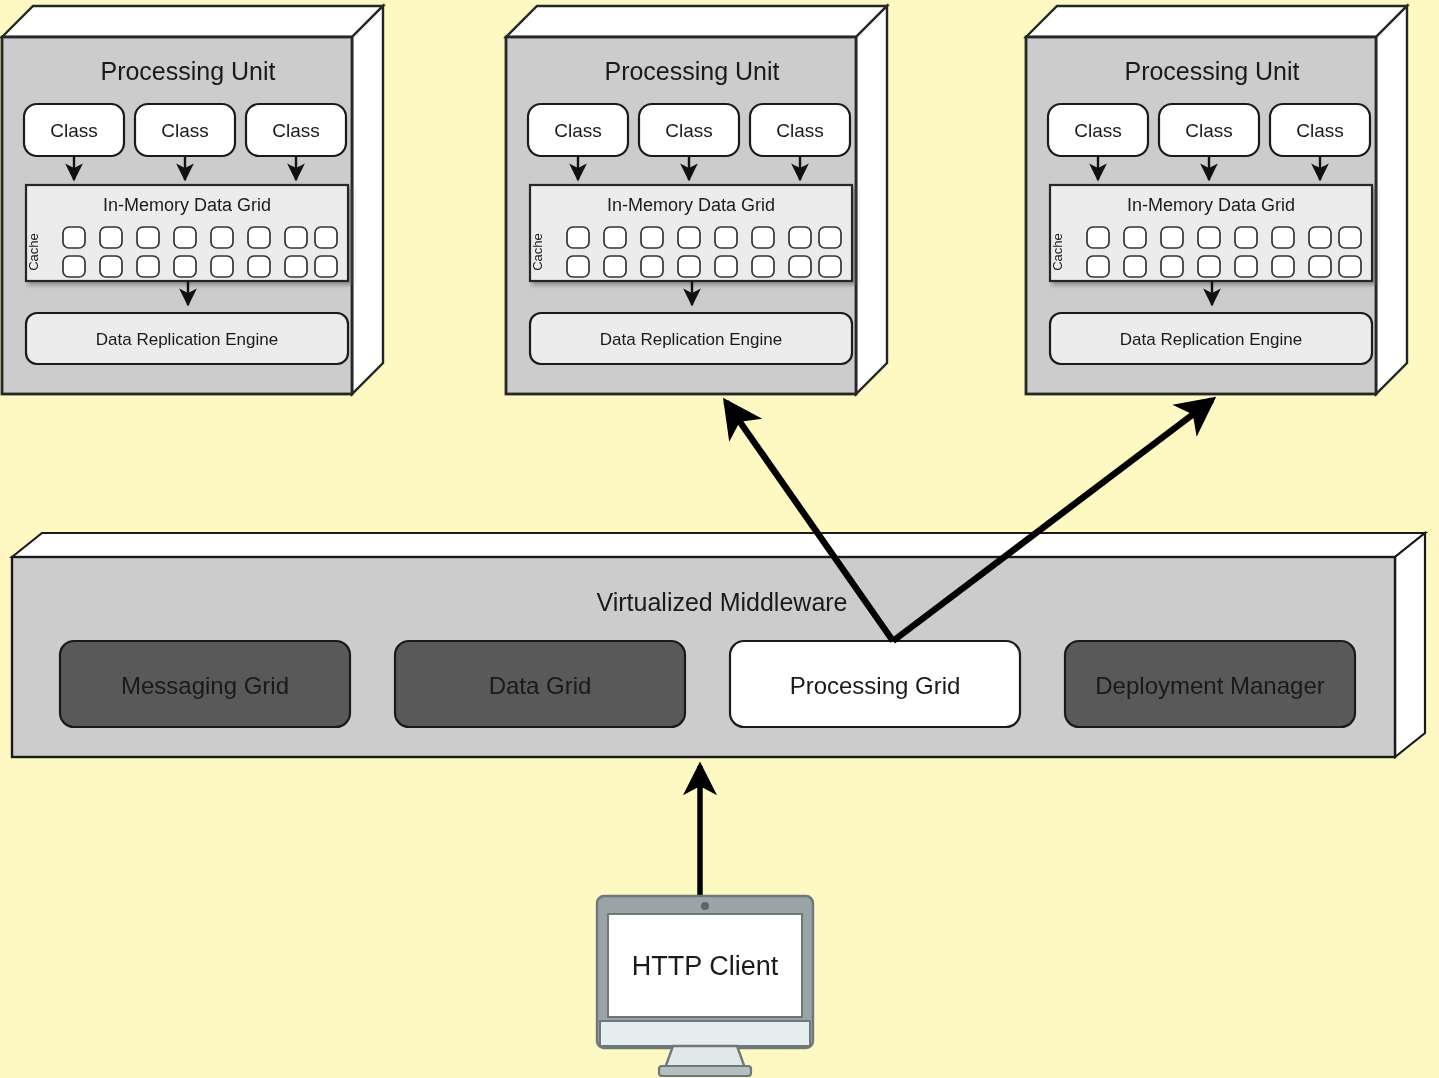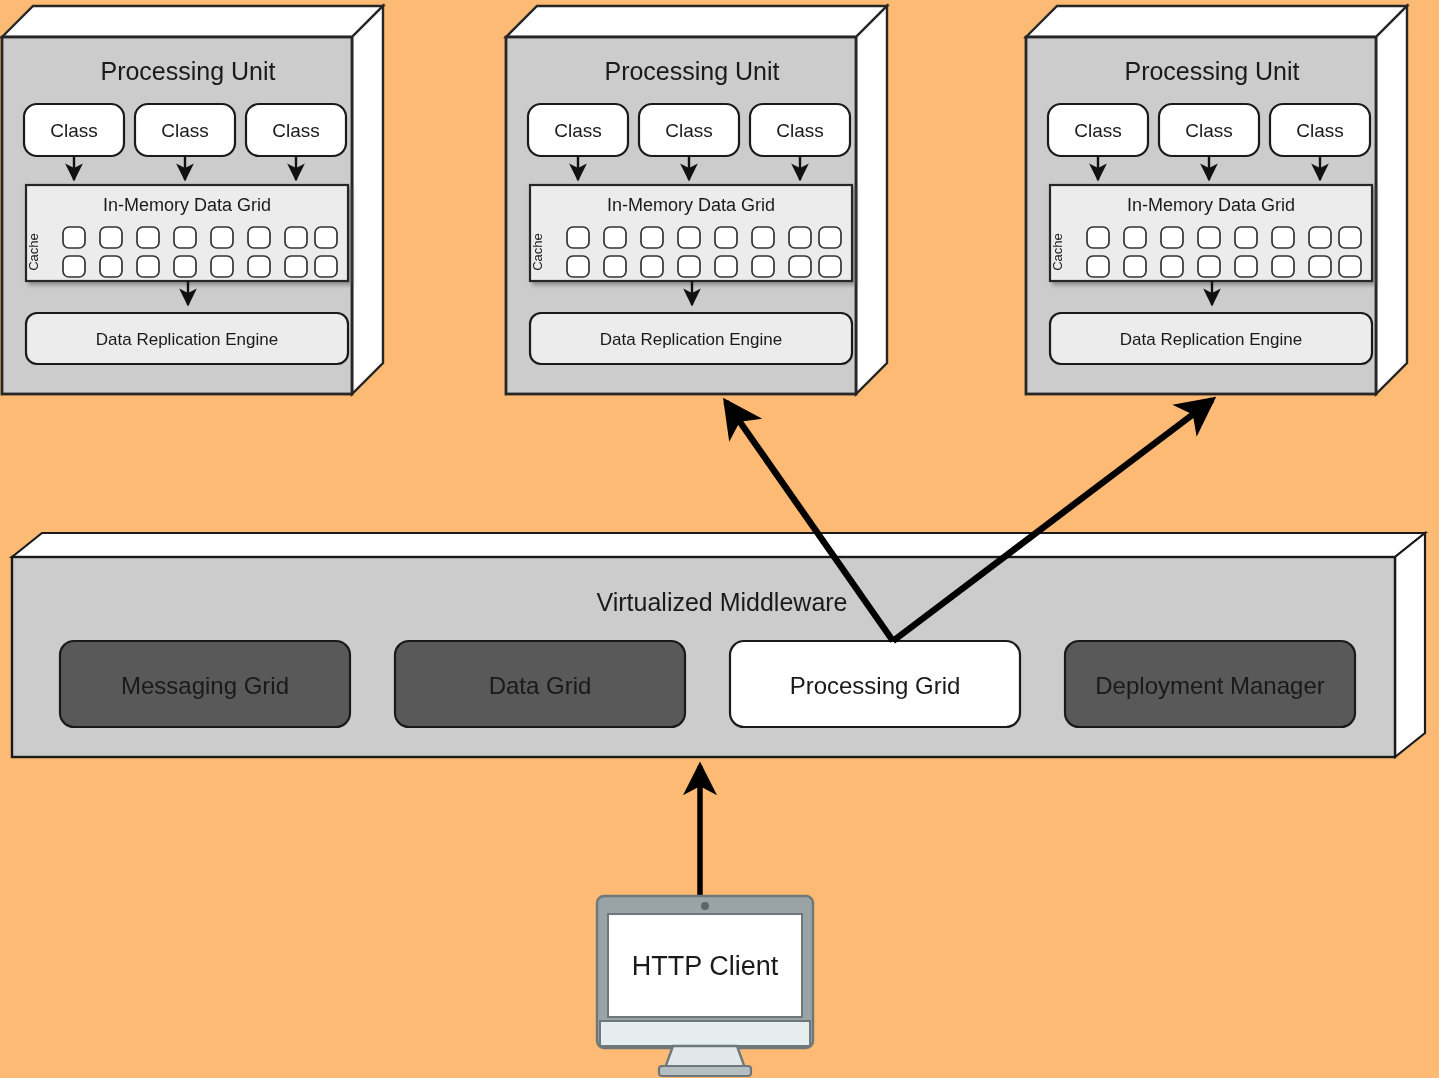--- a/index.html
+++ b/index.html
@@ -9,21 +9,21 @@
   }
   body {
     font-family: "Liberation Sans", sans-serif;
     -webkit-font-smoothing: antialiased;
   }
   #canvas {
     position: relative;
     width: 1439px;
     height: 1078px;
     overflow: hidden;
-    background: #fdba74;
+    background: #fef9c3;
   }
   svg.layer {
     position: absolute;
     left: 0;
     top: 0;
     width: 1439px;
     height: 1078px;
   }
   .pu-title {
     font-size: 25px;

